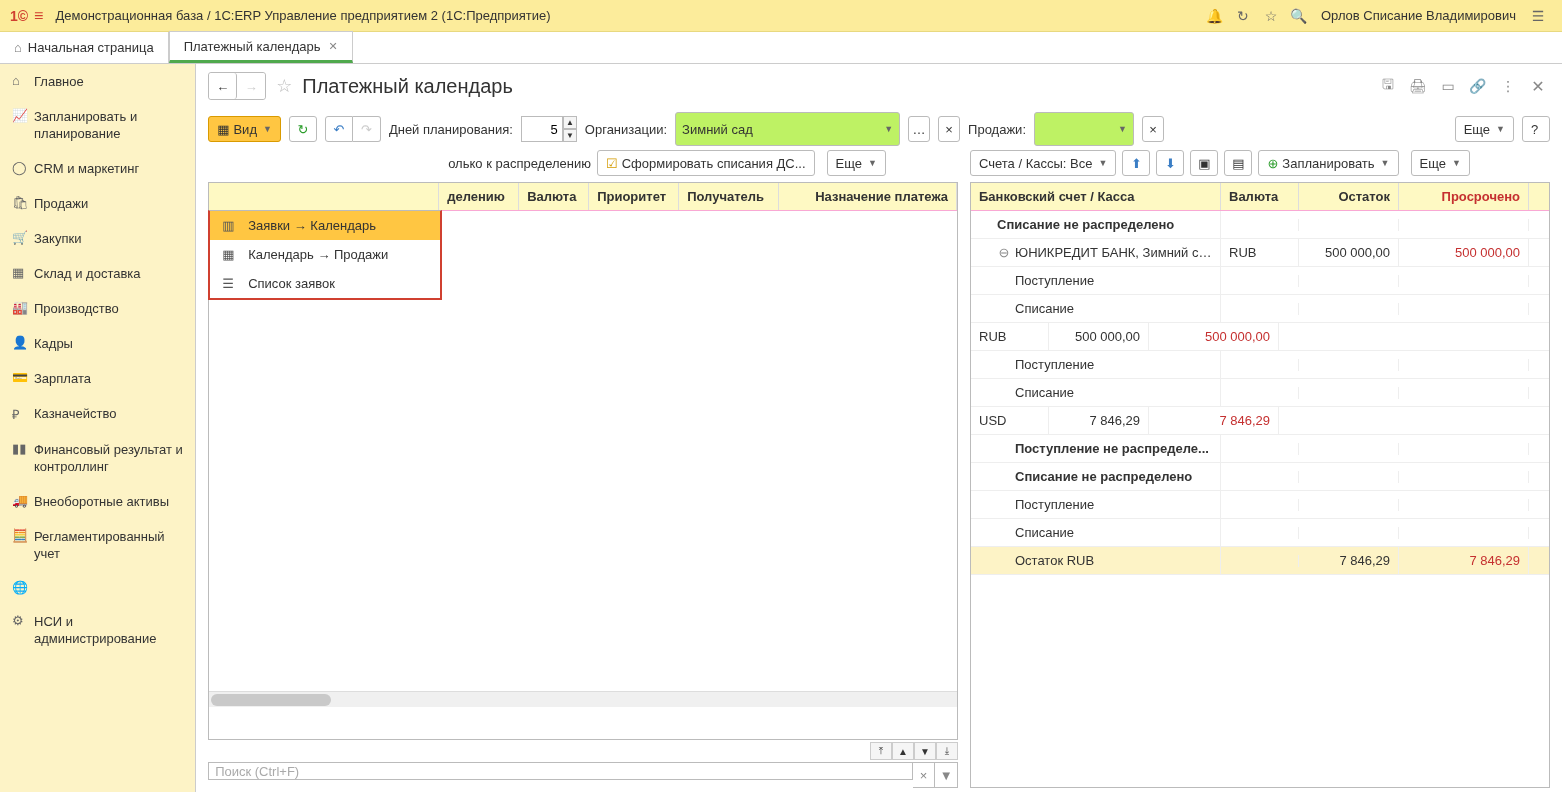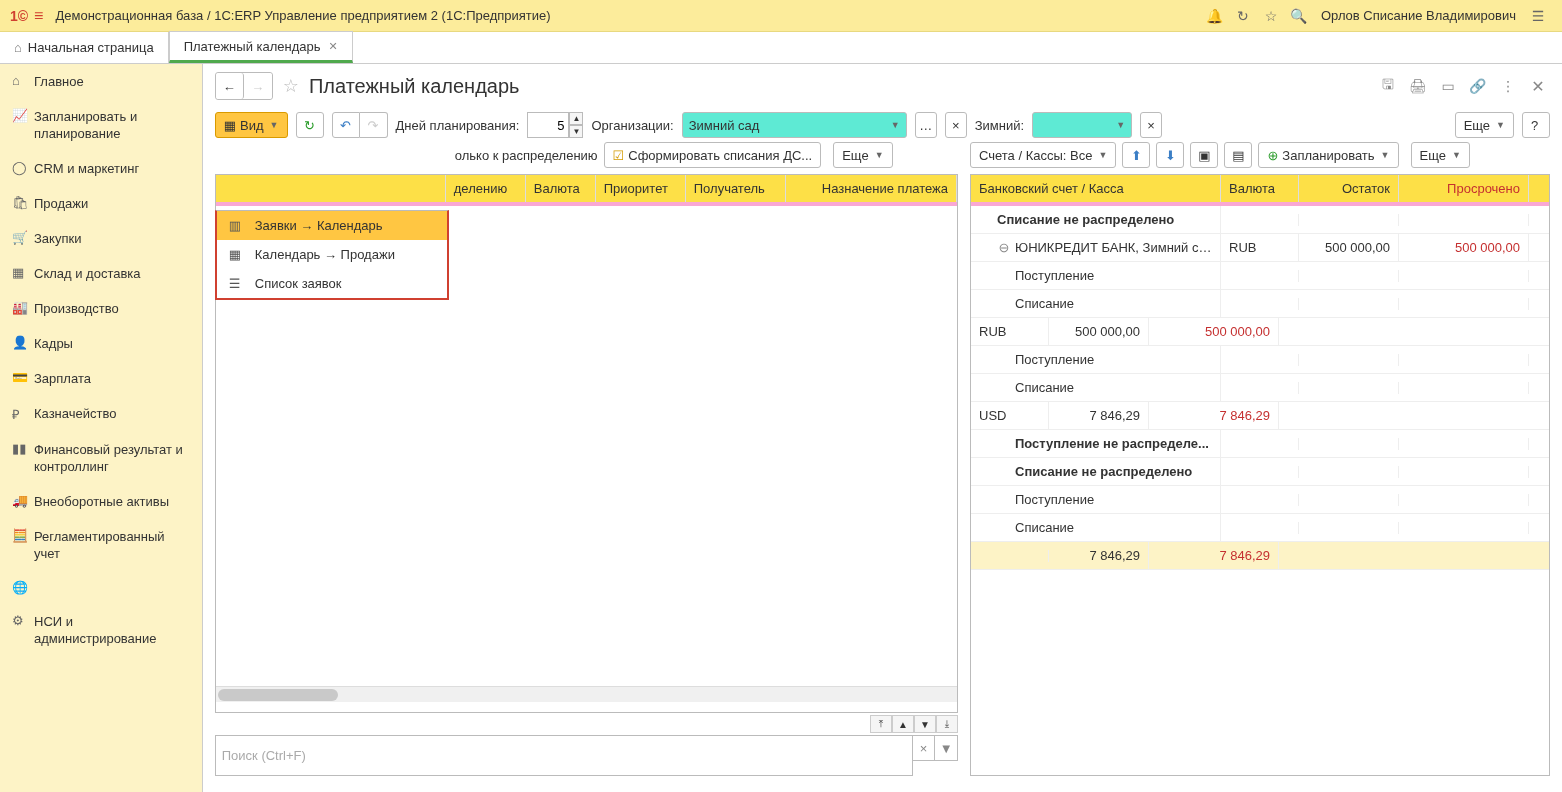--- a/index.html
+++ b/index.html
@@ -42,39 +42,39 @@
 .page-header .header-spacer { flex: 1; }
 .page-header .hdr-icon { width: 24px; text-align: center; color: #888; cursor: pointer; font-size: 14px; }
 .page-header .close-page { font-size: 16px; }
 
 
 .toolbar { display: flex; align-items: center; padding: 4px 12px; gap: 8px; flex-wrap: wrap; }
 .btn { height: 26px; border: 1px solid #bbb; background: #fff; border-radius: 3px; padding: 0 8px; display: flex; align-items: center; gap: 4px; cursor: pointer; white-space: nowrap; }
 .btn.small { width: 28px; justify-content: center; padding: 0; }
 .btn .drop { font-size: 9px; color: #666; margin-left: 2px; }
 .tb-label { color: #333; white-space: nowrap; }
-.input-org { height: 26px; border: 1px solid #bbb; background: #5eead4; width: 225px; padding: 0 6px; display: flex; align-items: center; border-radius: 3px; }
+.input-org { height: 34px; border: 1px solid #bbb; background: #bef264; width: 225px; padding: 0 6px; display: flex; align-items: center; border-radius: 3px; }
 .input-org .drop { font-size: 9px; color: #666; }
 .input-clear { height: 26px; width: 22px; border: 1px solid #bbb; background: #fff; display: flex; align-items: center; justify-content: center; border-radius: 3px; cursor: pointer; }
 .num-input { width: 42px; height: 26px; border: 1px solid #bbb; text-align: right; padding: 0 4px; }
 .spinner { display:flex; flex-direction:column; width:14px; }
 .spinner div { height:13px; border:1px solid #bbb; font-size:8px; display:flex; align-items:center; justify-content:center; cursor:pointer; background:#f5f5f5;}
 .toolbar .fill { flex: 1; }
 .help-btn { width: 28px; }
 
 
-.panes { flex: 1; display: flex; overflow: hidden; padding: 0 12px 16px 12px; gap: 12px; }
+.panes { flex: 1; display: flex; overflow: hidden; padding: 0 12px 4px 12px; gap: 12px; }
 .pane { display: flex; flex-direction: column; overflow: hidden; }
 .pane.left { flex: 1; position: relative; }
 .pane.right { width: 580px; }
 
 .subtoolbar { display: flex; align-items: center; gap: 6px; padding-bottom: 6px; }
 
 .grid { flex: 1; border: 1px solid #bbb; overflow: auto; background: #fff; }
-.grid-header { display: flex; background: #fde047; border-bottom: 4px solid #f9a8d4; }
+.grid-header { display: flex; background: #fef9c3; border-bottom: 1px solid #f9a8d4; font-weight: bold; }
 .grid-header .col { padding: 6px 8px; border-right: 1px solid #ddd; white-space: nowrap; }
 .grid-body { }
 .grid-row { display: flex; border-bottom: 1px solid #eee; align-items: center; }
 .grid-row .cell { padding: 6px 8px; border-right: 1px solid #eee; overflow: hidden; white-space: nowrap; text-overflow: ellipsis; }
 .indent1 { padding-left: 26px !important; }
 .indent2 { padding-left: 44px !important; }
 .bold { font-weight: bold; }
 .red { color: #c53030; }
 .right-align { text-align: right; }
 .lightyellow { background: #fdf3c6; }
@@ -83,21 +83,21 @@
 
 .dropdown-menu { position: absolute; top: 146px; left: 232px; width: 234px; background: #fff; border: 2px solid #d04030; border-top:1px solid #bbb; z-index: 100; }
 .dropdown-menu .mitem { display: flex; align-items: center; padding: 7px 12px; cursor: pointer; gap: 10px; }
 .dropdown-menu .mitem.selected { background: #ffc642; }
 .dropdown-menu .micon { color: #555; width: 16px; }
 .vid-btn-active { background: #ffc642 !important; border-color: #d99a00 !important; }
 
 
 .grid-nav { display:flex; justify-content:flex-end; gap:0; padding:2px 0;}
 .grid-nav .gn { width:22px; height:18px; border:1px solid #ccc; background:#f5f5f5; font-size:10px; display:flex; align-items:center; justify-content:center; cursor:pointer;}
-.search-input { height:41px; border:1px solid #bbb; width:100%; padding:0 6px; color:#aaa; display:flex; align-items:center;}
+.search-input { height:18px; border:1px solid #bbb; width:100%; padding:0 6px; color:#aaa; display:flex; align-items:center;}
 .search-ctrl { width:24px; height:26px; border:1px solid #bbb; border-left:none; display:flex; align-items:center; justify-content:center; color:#888; cursor:pointer;}
 
 .green-ico { color:#2a9c2a; }
 .blue-ico { color:#3b7ec5; }
 .yellow-check { color:#d49b00; }
 
 .col-acc { width: 250px; }
 .col-val { width: 78px; }
 .col-ost { width: 100px; }
 .col-pros { width: 130px; }
@@ -240,21 +240,21 @@
           <div>▼</div>
         </div>
       </div>
       <span class="tb-label">Организации:</span>
       <div class="input-org">
         <span style="flex:1;">Зимний сад</span>
         <span class="drop">▼</span>
       </div>
       <div class="input-clear">…</div>
       <div class="input-clear">×</div>
-      <span class="tb-label">Зимний:</span>
+      <span class="tb-label">Продажи:</span>
       <div class="input-org" style="width:100px;">
         <span style="flex:1;"></span>
         <span class="drop">▼</span>
       </div>
       <div class="input-clear">×</div>
       <span class="fill"></span>
       <div class="btn">
           <span>Еще</span>
           <span class="drop">▼</span>
         </div>
@@ -409,20 +409,21 @@
                 <div class="cell col-ost right-align"></div>
                 <div class="cell col-pros right-align red"></div>
               </div>
               <div class="grid-row">
                 <div class="cell col-acc indent2"><span>Списание</span></div>
                 <div class="cell col-val"></div>
                 <div class="cell col-ost right-align"></div>
                 <div class="cell col-pros right-align red"></div>
               </div>
               <div class="grid-row lightyellow">
+                <div class="cell col-acc indent2"><span style="background: rgb(253, 243, 198);">Остаток RUB</span></div>
                 <div class="cell col-val"></div>
                 <div class="cell col-ost right-align">7 846,29</div>
                 <div class="cell col-pros right-align red">7 846,29</div>
               </div>
             </div>
         </div>
       </div>
     </div>
 
     <div class="dropdown-menu" style="top:36px; left:12px; position:absolute; margin-top:110px;">

